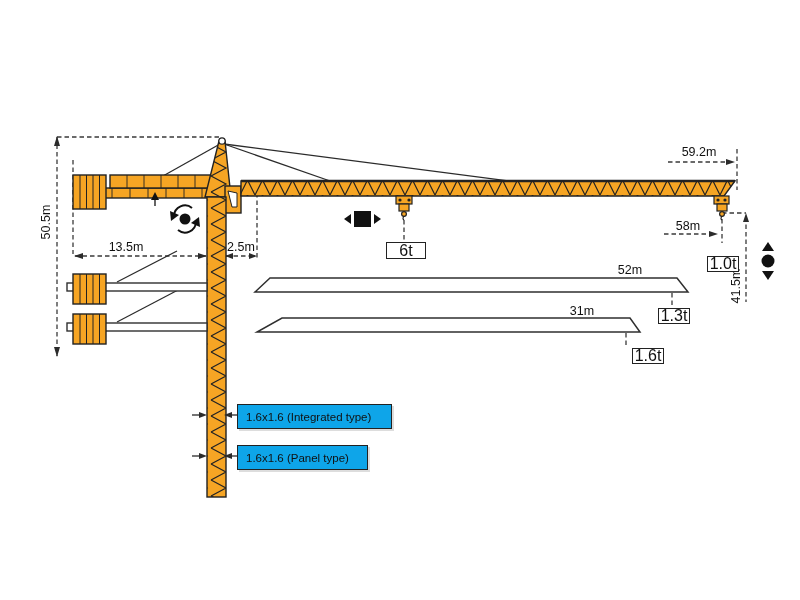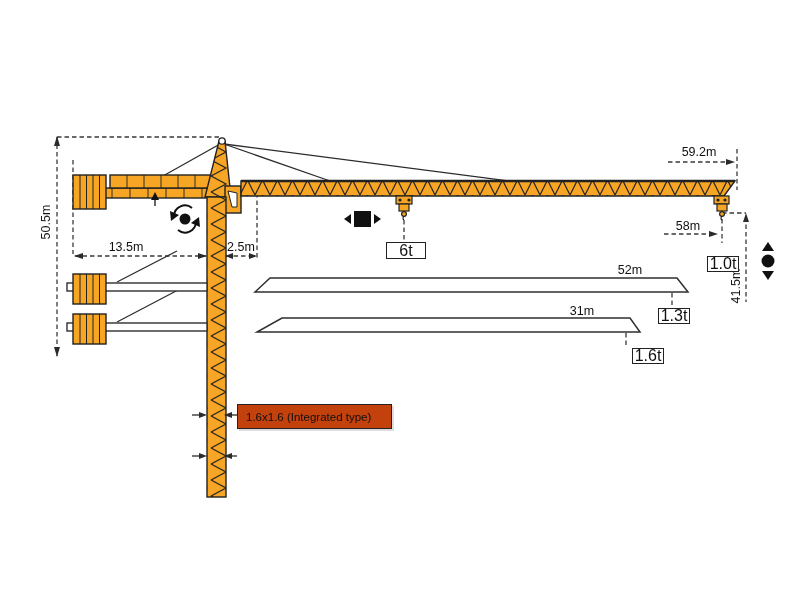--- a/index.html
+++ b/index.html
@@ -4,21 +4,21 @@
 <style>
   html,body{margin:0;padding:0;background:#fff;}
   #canvas{position:relative;width:800px;height:600px;background:#ffffff;overflow:hidden;
           font-family:"Liberation Sans","DejaVu Sans",sans-serif;color:#111;}
   svg{position:absolute;left:0;top:0;}
   .lbl{position:absolute;font-size:12.5px;color:#111;text-align:center;white-space:nowrap;
        display:flex;align-items:center;justify-content:center;height:14px;}
   .rot{transform:rotate(-90deg);}
   .loadbox{position:absolute;background:#fff;border:1.5px solid #222;font-size:16px;
            display:flex;align-items:center;justify-content:center;white-space:nowrap;}
-  .mastbox{position:absolute;background:#c2410c;border:1.6px solid #222;font-size:11.5px;
+  .mastbox{position:absolute;background:#0ea5e9;border:1.6px solid #222;font-size:11.5px;
            display:flex;align-items:center;justify-content:flex-start;padding-left:8px;
            white-space:nowrap;box-shadow:2px 2px 0 rgba(120,120,120,.25);}
 </style>
 </head>
 <body>
 
 <div id="canvas">
 
 <svg width="800" height="600" viewBox="0 0 800 600">
   <defs>
@@ -180,14 +180,15 @@
 <div class="lbl rot" style="left:714px;top:279px;width:44px;">41.5m</div>
 <div class="lbl" style="left:605px;top:263px;width:50px;">52m</div>
 <div class="lbl" style="left:557px;top:304px;width:50px;">31m</div>
 
 <div class="loadbox" style="left:386px;top:242px;width:38px;height:15px;">6t</div>
 <div class="loadbox" style="left:707px;top:244px;width:30px;height:14px;margin-top:12px;">1.0t</div>
 <div class="loadbox" style="left:658px;top:308px;width:30px;height:14px;">1.3t</div>
 <div class="loadbox" style="left:612px;top:348px;width:30px;height:14px;margin-left:20px;">1.6t</div>
 
 <div class="mastbox" style="left:237px;top:404px;width:145px;height:23px;">1.6x1.6 (Integrated type)</div>
+<div class="mastbox" style="left:237px;top:445px;width:121px;height:23px;">1.6x1.6 (Panel type)</div>
 
 </div>
 
 </body></html>

